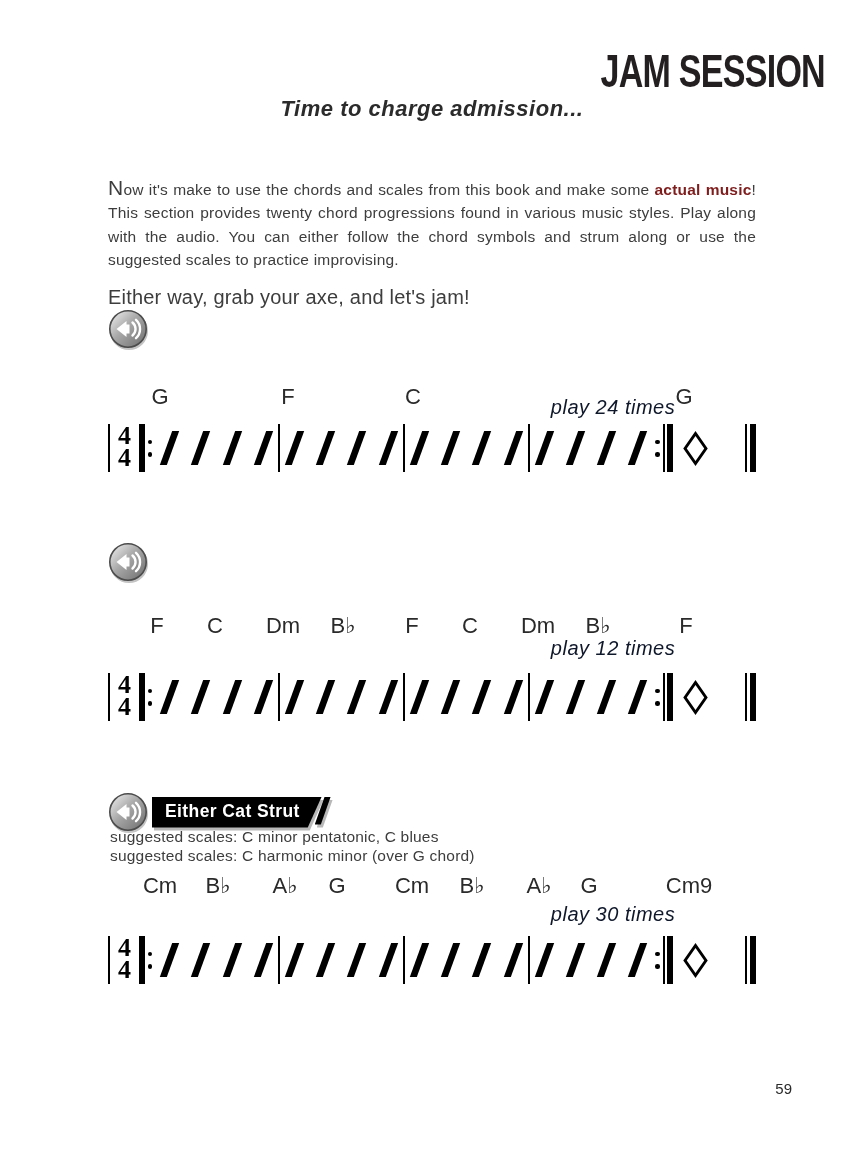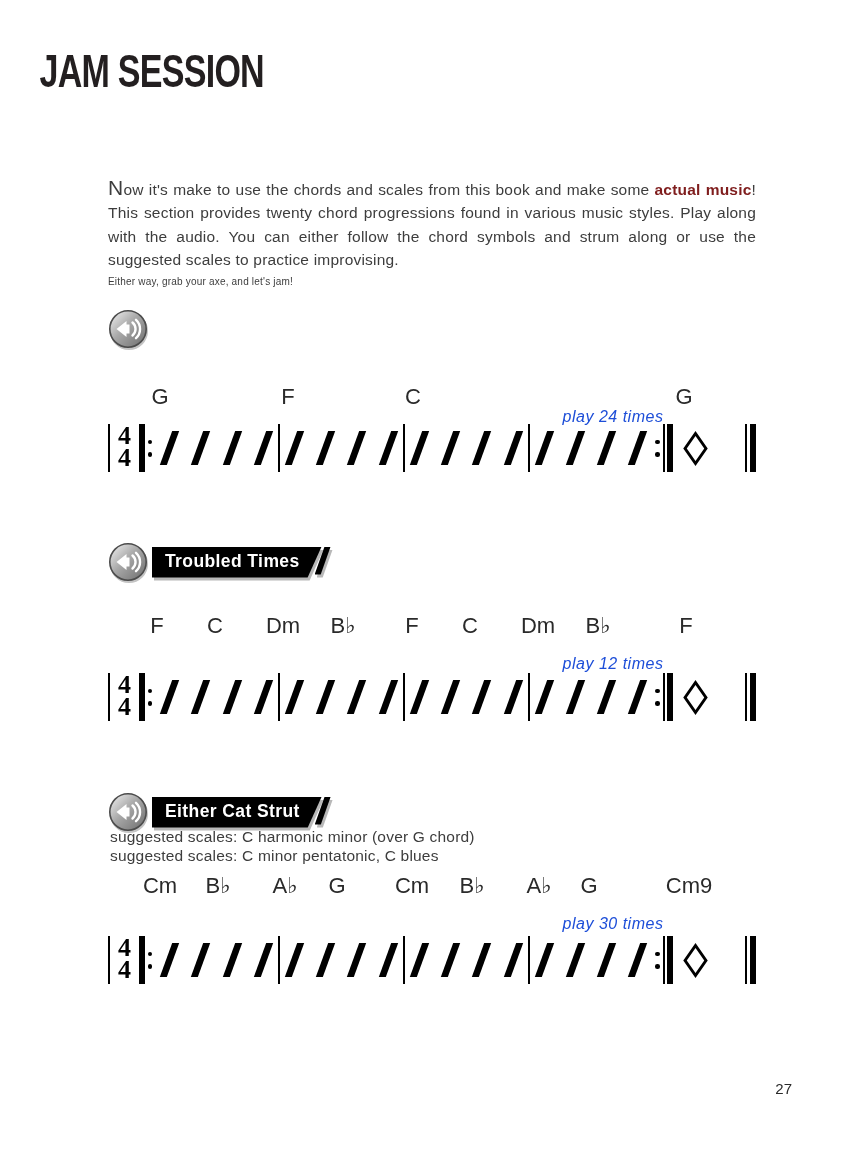--- a/index.html
+++ b/index.html
@@ -1,31 +1,31 @@
 <!DOCTYPE html>
 <html><head>
 <meta charset="utf-8">
 <style>
   html,body{margin:0;padding:0;background:#e8e8e8;}
   .page{position:relative;width:864px;height:1152px;background:#ffffff;margin:0 auto;
         font-family:"Liberation Sans",sans-serif;overflow:hidden;}
 
   
-  .title-row{position:absolute;top:44px;left:0;width:100%;text-align:left;}
+  .title-row{position:absolute;top:44px;left:0;width:100%;text-align:right;}
   .title{display:inline-block;font-weight:bold;font-size:46px;letter-spacing:-1px;
          color:#231f20;transform:scaleX(0.74);transform-origin:center;white-space:nowrap;}
   .subtitle-row{position:absolute;top:96px;left:0;width:100%;text-align:center;}
   .subtitle{font-style:italic;font-weight:bold;font-size:22px;color:#2b2b2b;letter-spacing:0.5px;}
 
   
   .intro{position:absolute;top:160px;left:108px;width:648px;font-size:15.5px;line-height:23.5px;
          color:#3d3d3d;text-align:justify;letter-spacing:0.2px;}
   .intro::first-letter{font-size:21px;}
   .intro b{color:#7f1d1d;}
-  .tagline{position:absolute;top:266px;left:108px;width:648px;font-size:10px;color:#3d3d3d;letter-spacing:0.2px;}
+  .tagline{position:absolute;top:266px;left:108px;width:648px;font-size:20px;color:#3d3d3d;letter-spacing:0.2px;}
 
   
   .section{position:absolute;left:108px;width:648px;}
   .sec1{top:308px;height:170px;}
   .sec2{top:541px;height:190px;}
   .sec3{top:791px;height:200px;}
 
   .banner-row{position:absolute;top:0;left:0;height:42px;display:flex;align-items:center;}
   .speaker{width:40px;height:40px;flex:0 0 auto;filter:drop-shadow(1.5px 2px 0.5px #c4c4c4);}
   .banner-wrap{display:inline-flex;margin-left:4px;filter:drop-shadow(2.5px 3px 0 #b8b8b8);}
@@ -36,23 +36,23 @@
           clip-path:polygon(62% 0,100% 0,38% 100%,0 100%);}
 
   .scales{position:absolute;left:2px;font-size:15.5px;color:#3d3d3d;letter-spacing:0.2px;line-height:19px;}
   .sec1 .scales{top:46px;} .sec2 .scales{top:43px;} .sec3 .scales{top:36px;}
   .scale-line{display:block;}
 
   .chord-row{position:absolute;left:0;width:648px;height:26px;}
   .sec1 .chord-row{top:76px;} .sec2 .chord-row{top:72px;} .sec3 .chord-row{top:82px;}
   .chord{position:absolute;top:0;transform:translateX(-50%);font-size:22px;color:#2a2a2a;white-space:nowrap;}
 
-  .play{position:absolute;left:505px;transform:translateX(-50%);font-style:italic;font-size:16px;
-        color:#1d4ed8;white-space:nowrap;letter-spacing:0.5px;margin-top:12px;}
-  .sec1 .play{top:88px;} .sec2 .play{top:102px;} .sec3 .play{top:112px;}
+  .play{position:absolute;left:505px;transform:translateX(-50%);font-style:italic;font-size:20px;
+        color:#0f172a;white-space:nowrap;letter-spacing:0.5px;}
+  .sec1 .play{top:88px;} .sec2 .play{top:96px;} .sec3 .play{top:112px;}
 
   
   .staff{position:absolute;left:0;width:648px;height:48px;display:flex;align-items:stretch;}
   .sec1 .staff{top:116px;} .sec2 .staff{top:132px;} .sec3 .staff{top:145px;}
   .bar{background:#000;flex:0 0 auto;}
   .bar.thin{width:2px;} .bar.thin2{width:2.5px;} .bar.thick{width:6px;}
   .gap2{width:2px;flex:0 0 auto;} .gap3{width:3px;flex:0 0 auto;}
   .timesig{flex:0 0 auto;width:24px;margin:1px 3px 0 2px;text-align:center;
            font-family:"Liberation Serif",serif;font-weight:bold;font-size:26px;line-height:22px;color:#000;}
   .timesig span{display:block;letter-spacing:-1px;}
@@ -79,20 +79,21 @@
       <stop offset="0" stop-color="#f4f4f4"></stop>
       <stop offset="0.45" stop-color="#a8a8a8"></stop>
       <stop offset="1" stop-color="#6c6c6c"></stop>
     </linearGradient>
   </defs>
 </svg>
 
 <div class="page">
 
   <div class="title-row"><span class="title">JAM SESSION</span></div>
+  <div class="subtitle-row"><span class="subtitle">Time to charge admission...</span></div>
 
   <p class="intro"><span>Now it's make to use the chords and scales from this book and make some </span><b>actual music</b><span>! This section provides twenty chord progressions found in various music styles. Play along with the audio. You can either follow the chord symbols and strum along or use the suggested scales to practice improvising.</span></p>
 
   <p class="tagline">Either way, grab your axe, and let's jam!</p>
 
   <div class="section sec1">
     <div class="banner-row">
       <svg class="speaker" viewBox="0 0 40 40">
         <circle cx="20" cy="20" r="18.2" fill="url(#spk-g)" stroke="#4c4c4c" stroke-width="1.6"></circle>
         <polygon points="8.5,20 18.5,12 18.5,28" fill="#fff"></polygon>
@@ -163,24 +164,20 @@
 
   <div class="section sec2">
     <div class="banner-row">
       <svg class="speaker" viewBox="0 0 40 40">
         <circle cx="20" cy="20" r="18.2" fill="url(#spk-g)" stroke="#4c4c4c" stroke-width="1.6"></circle>
         <polygon points="8.5,20 18.5,12 18.5,28" fill="#fff"></polygon>
         <rect x="17" y="15.5" width="4.5" height="9" fill="#fff"></rect>
         <path d="M24.5 13.5 a8.5 8.5 0 0 1 0 13" stroke="#fff" stroke-width="2.4" fill="none" stroke-linecap="round"></path>
         <path d="M28 10.8 a12.5 12.5 0 0 1 0 18.4" stroke="#fff" stroke-width="2.4" fill="none" stroke-linecap="round"></path>
       </svg>
-      <span class="banner-wrap">
-        <span class="banner">Troubled Times</span>
-        <span class="banner-tail"></span>
-      </span>
     </div>
     <div class="chord-row">
         <span class="chord" style="left: 49px;">F</span>
         <span class="chord" style="left: 107px;">C</span>
         <span class="chord" style="left: 175px;">Dm</span>
         <span class="chord" style="left: 235px;">B♭</span>
         <span class="chord" style="left: 304px;">F</span>
         <span class="chord" style="left: 362px;">C</span>
         <span class="chord" style="left: 430px;">Dm</span>
         <span class="chord" style="left: 490px;">B♭</span>
@@ -248,22 +245,22 @@
         <rect x="17" y="15.5" width="4.5" height="9" fill="#fff"></rect>
         <path d="M24.5 13.5 a8.5 8.5 0 0 1 0 13" stroke="#fff" stroke-width="2.4" fill="none" stroke-linecap="round"></path>
         <path d="M28 10.8 a12.5 12.5 0 0 1 0 18.4" stroke="#fff" stroke-width="2.4" fill="none" stroke-linecap="round"></path>
       </svg>
       <span class="banner-wrap">
         <span class="banner">Either Cat Strut</span>
         <span class="banner-tail"></span>
       </span>
     </div>
     <div class="scales">
+        <span class="scale-line">suggested scales: C minor pentatonic, C blues</span>
         <span class="scale-line">suggested scales: C harmonic minor (over G chord)</span>
-        <span class="scale-line">suggested scales: C minor pentatonic, C blues</span>
       </div>
     <div class="chord-row">
         <span class="chord" style="left: 52px;">Cm</span>
         <span class="chord" style="left: 110px;">B♭</span>
         <span class="chord" style="left: 177px;">A♭</span>
         <span class="chord" style="left: 229px;">G</span>
         <span class="chord" style="left: 304px;">Cm</span>
         <span class="chord" style="left: 364px;">B♭</span>
         <span class="chord" style="left: 431px;">A♭</span>
         <span class="chord" style="left: 481px;">G</span>
@@ -316,14 +313,14 @@
       <div class="bar thick"></div>
       <div class="diamond-zone">
           <span class="diamond"></span>
         </div>
       <div class="bar thin2"></div>
       <div class="gap3"></div>
       <div class="bar thick"></div>
     </div>
   </div>
 
-  <span class="page-number">27</span>
+  <span class="page-number">59</span>
 </div>
 
 </body></html>

